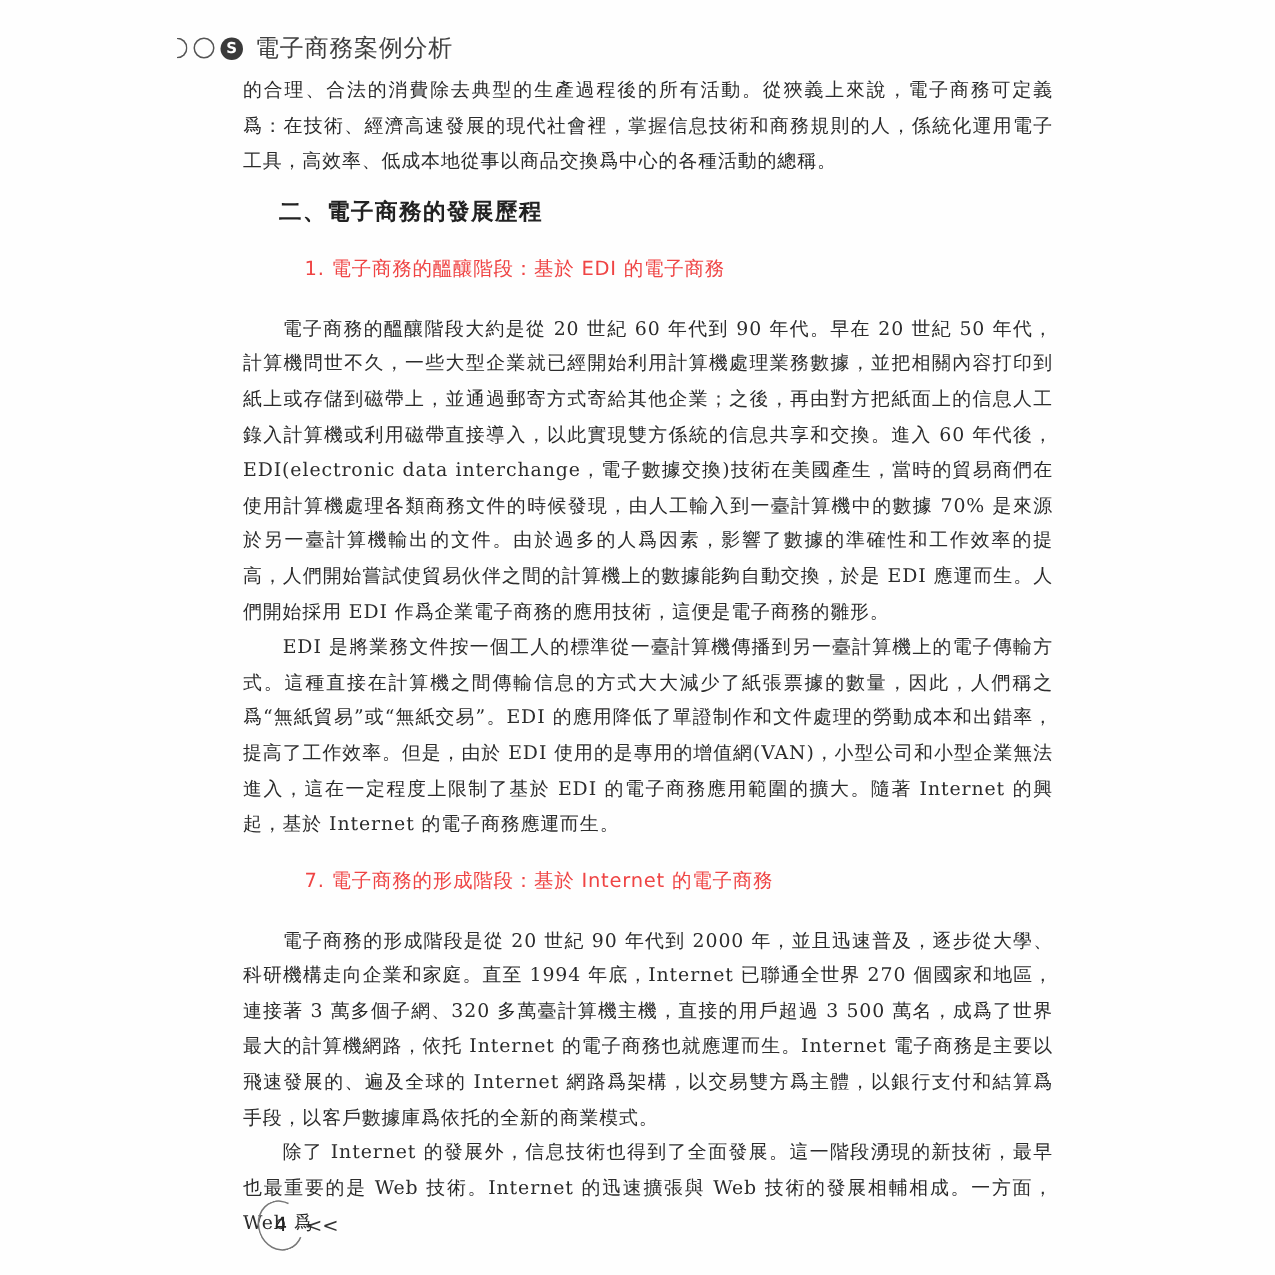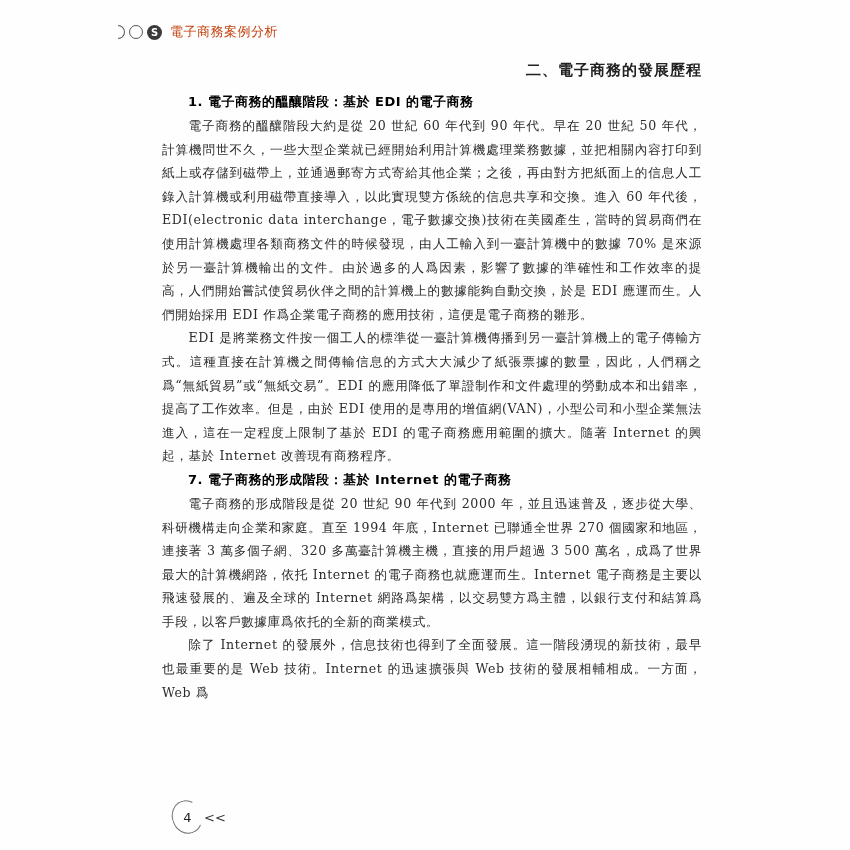--- a/index.html
+++ b/index.html
@@ -12,34 +12,34 @@
     position: absolute; left: 118px; top: 22px; height: 20px;
     display: flex; align-items: center; gap: 4px;
   }
   .ring { width: 14px; height: 14px; border: 1.3px solid #555; border-radius: 50%; box-sizing: border-box; }
   .ring.half { width: 7px; border-left: none; border-radius: 0 7px 7px 0; }
   .badge {
     width: 15px; height: 15px; border-radius: 50%; background: #3a3a3a; color: #fff;
     font-size: 10px; display: flex; align-items: center; justify-content: center;
     font-family: "DejaVu Sans", sans-serif; font-weight: bold;
   }
-  .header-title { font-size: 13px; color: #c2410c; margin-left: 4px; font-family: "DejaVu Sans", sans-serif; letter-spacing: 0.5px; }
+  .header-title { font-size: 16px; color: #404040; margin-left: 4px; font-family: "DejaVu Sans", sans-serif; letter-spacing: 0.5px; }
   .content { position: absolute; left: 162px; top: 48px; width: 540px; }
   p {
     margin: 0; font-size: 12.6px; line-height: 23.6px; text-align: justify;
     letter-spacing: 0.6px; color: #2b2b2b;
   }
   p.indent { text-indent: 2.1em; }
   h2 {
     margin: 10px 0 8px 0; font-size: 15px; line-height: 24px; font-weight: bold;
-    font-family: "DejaVu Sans", sans-serif; padding-left: 24px; color: #222; letter-spacing: 1px; text-align: right;
+    font-family: "DejaVu Sans", sans-serif; padding-left: 24px; color: #222; letter-spacing: 1px;
   }
   h3 {
-    margin: 0; font-size: 13px; line-height: 24px; font-weight: bold;
-    font-family: "DejaVu Sans", sans-serif; padding-left: 26px; color: #000000; letter-spacing: 0.5px;
+    margin: 15px; font-size: 13px; line-height: 24px; font-weight: normal;
+    font-family: "DejaVu Sans", sans-serif; padding-left: 26px; color: #ef4444; letter-spacing: 0.5px;
   }
   .footer {
     position: absolute; left: 172px; top: 800px; display: flex; align-items: center;
   }
   .pg-ring {
     width: 30px; height: 34px; border: 1.5px solid #777; border-right-color: transparent;
     border-radius: 50%; box-sizing: border-box; display: flex; align-items: center; justify-content: center;
     transform: rotate(-20deg);
   }
   .pg-num { font-size: 13px; font-family: "DejaVu Sans", sans-serif; color: #222; transform: rotate(20deg); }
@@ -49,24 +49,25 @@
 <body>
 
 <div class="header">
   <span class="ring half"></span>
   <span class="ring"></span>
   <span class="badge">S</span>
   <span class="header-title">電子商務案例分析</span>
 </div>
 
 <div class="content">
+  <p>的合理、合法的消費除去典型的生產過程後的所有活動。從狹義上來說，電子商務可定義爲：在技術、經濟高速發展的現代社會裡，掌握信息技術和商務規則的人，係統化運用電子工具，高效率、低成本地從事以商品交換爲中心的各種活動的總稱。</p>
   <h2>二、電子商務的發展歷程</h2>
   <h3>1. 電子商務的醞釀階段：基於 EDI 的電子商務</h3>
   <p class="indent">電子商務的醞釀階段大約是從 20 世紀 60 年代到 90 年代。早在 20 世紀 50 年代，計算機問世不久，一些大型企業就已經開始利用計算機處理業務數據，並把相關內容打印到紙上或存儲到磁帶上，並通過郵寄方式寄給其他企業；之後，再由對方把紙面上的信息人工錄入計算機或利用磁帶直接導入，以此實現雙方係統的信息共享和交換。進入 60 年代後，EDI(electronic data interchange，電子數據交換)技術在美國產生，當時的貿易商們在使用計算機處理各類商務文件的時候發現，由人工輸入到一臺計算機中的數據 70% 是來源於另一臺計算機輸出的文件。由於過多的人爲因素，影響了數據的準確性和工作效率的提高，人們開始嘗試使貿易伙伴之間的計算機上的數據能夠自動交換，於是 EDI 應運而生。人們開始採用 EDI 作爲企業電子商務的應用技術，這便是電子商務的雛形。</p>
-  <p class="indent">EDI 是將業務文件按一個工人的標準從一臺計算機傳播到另一臺計算機上的電子傳輸方式。這種直接在計算機之間傳輸信息的方式大大減少了紙張票據的數量，因此，人們稱之爲“無紙貿易”或“無紙交易”。EDI 的應用降低了單證制作和文件處理的勞動成本和出錯率，提高了工作效率。但是，由於 EDI 使用的是專用的增值網(VAN)，小型公司和小型企業無法進入，這在一定程度上限制了基於 EDI 的電子商務應用範圍的擴大。隨著 Internet 的興起，基於 Internet 改善現有商務程序。</p>
+  <p class="indent">EDI 是將業務文件按一個工人的標準從一臺計算機傳播到另一臺計算機上的電子傳輸方式。這種直接在計算機之間傳輸信息的方式大大減少了紙張票據的數量，因此，人們稱之爲“無紙貿易”或“無紙交易”。EDI 的應用降低了單證制作和文件處理的勞動成本和出錯率，提高了工作效率。但是，由於 EDI 使用的是專用的增值網(VAN)，小型公司和小型企業無法進入，這在一定程度上限制了基於 EDI 的電子商務應用範圍的擴大。隨著 Internet 的興起，基於 Internet 的電子商務應運而生。</p>
   <h3>7. 電子商務的形成階段：基於 Internet 的電子商務</h3>
   <p class="indent">電子商務的形成階段是從 20 世紀 90 年代到 2000 年，並且迅速普及，逐步從大學、科研機構走向企業和家庭。直至 1994 年底，Internet 已聯通全世界 270 個國家和地區，連接著 3 萬多個子網、320 多萬臺計算機主機，直接的用戶超過 3 500 萬名，成爲了世界最大的計算機網路，依托 Internet 的電子商務也就應運而生。Internet 電子商務是主要以飛速發展的、遍及全球的 Internet 網路爲架構，以交易雙方爲主體，以銀行支付和結算爲手段，以客戶數據庫爲依托的全新的商業模式。</p>
   <p class="indent">除了 Internet 的發展外，信息技術也得到了全面發展。這一階段湧現的新技術，最早也最重要的是 Web 技術。Internet 的迅速擴張與 Web 技術的發展相輔相成。一方面，Web 爲</p>
 </div>
 
 <div class="footer">
   <span class="pg-ring">
     <span class="pg-num">4</span>
   </span>
   <span class="pg-arrows">&lt;&lt;</span>

